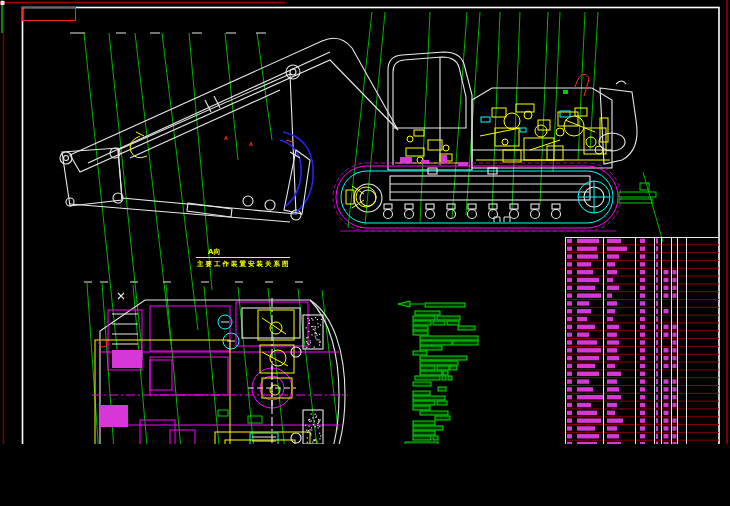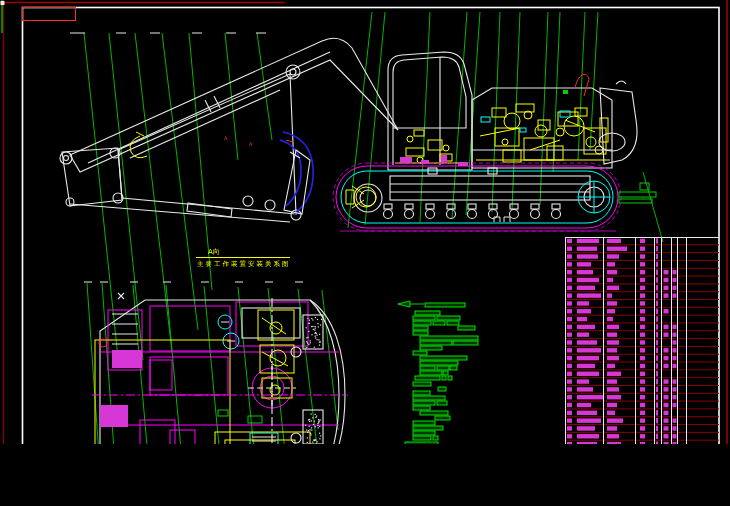--- a/index.html
+++ b/index.html
@@ -1,17 +1,17 @@
 <!DOCTYPE html>
 <html><head>
 <meta charset="utf-8">
 <style>
   html,body{margin:0;padding:0;background:#000;}
   .stage{position:relative;width:730px;height:444px;background:#000;overflow:hidden;
-         font-family:"DejaVu Sans",sans-serif;}
+         font-family:"DejaVu Sans",sans-serif;font-weight:bold;}
   svg{display:block;}
   
   .w  {stroke:#e9e9e9;fill:none;stroke-width:1.1;}
   .w2 {stroke:#ffffff;fill:none;stroke-width:1.6;}
   .wt {stroke:#e9e9e9;stroke-width:1;}
   .wf {fill:#e9e9e9;}
   .y  {stroke:#ffff00;fill:none;stroke-width:1;}
   .m  {stroke:#ff00ff;fill:none;stroke-width:1;}
   .md {stroke:#b000b0;fill:none;stroke-width:1;}
   .mf {fill:#d837d8;}

